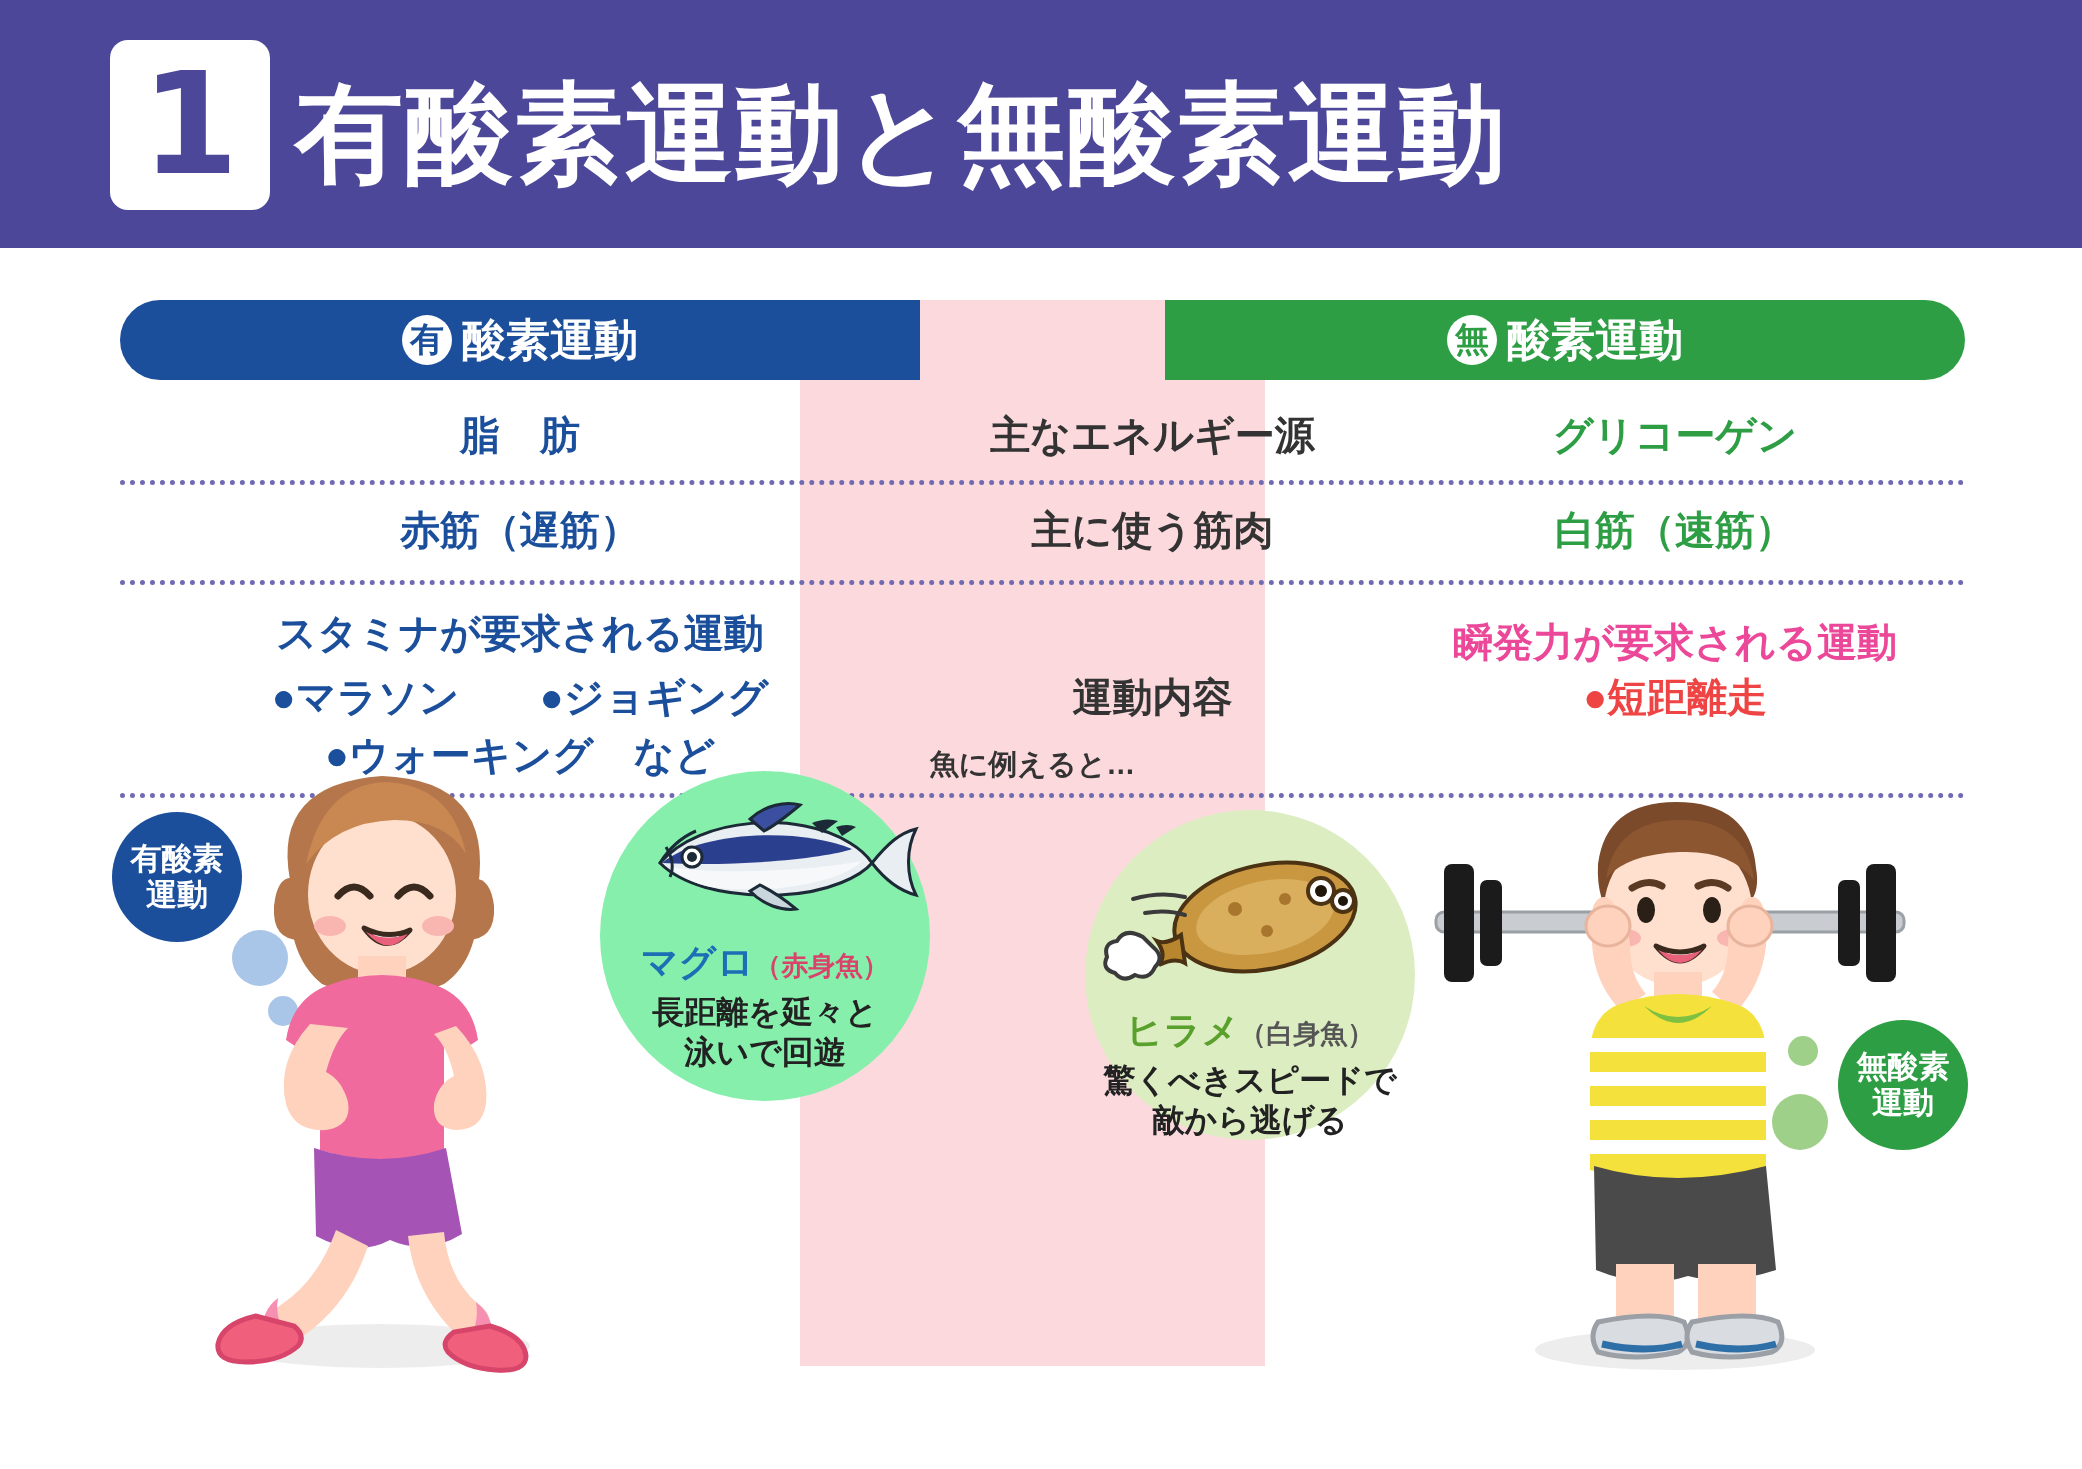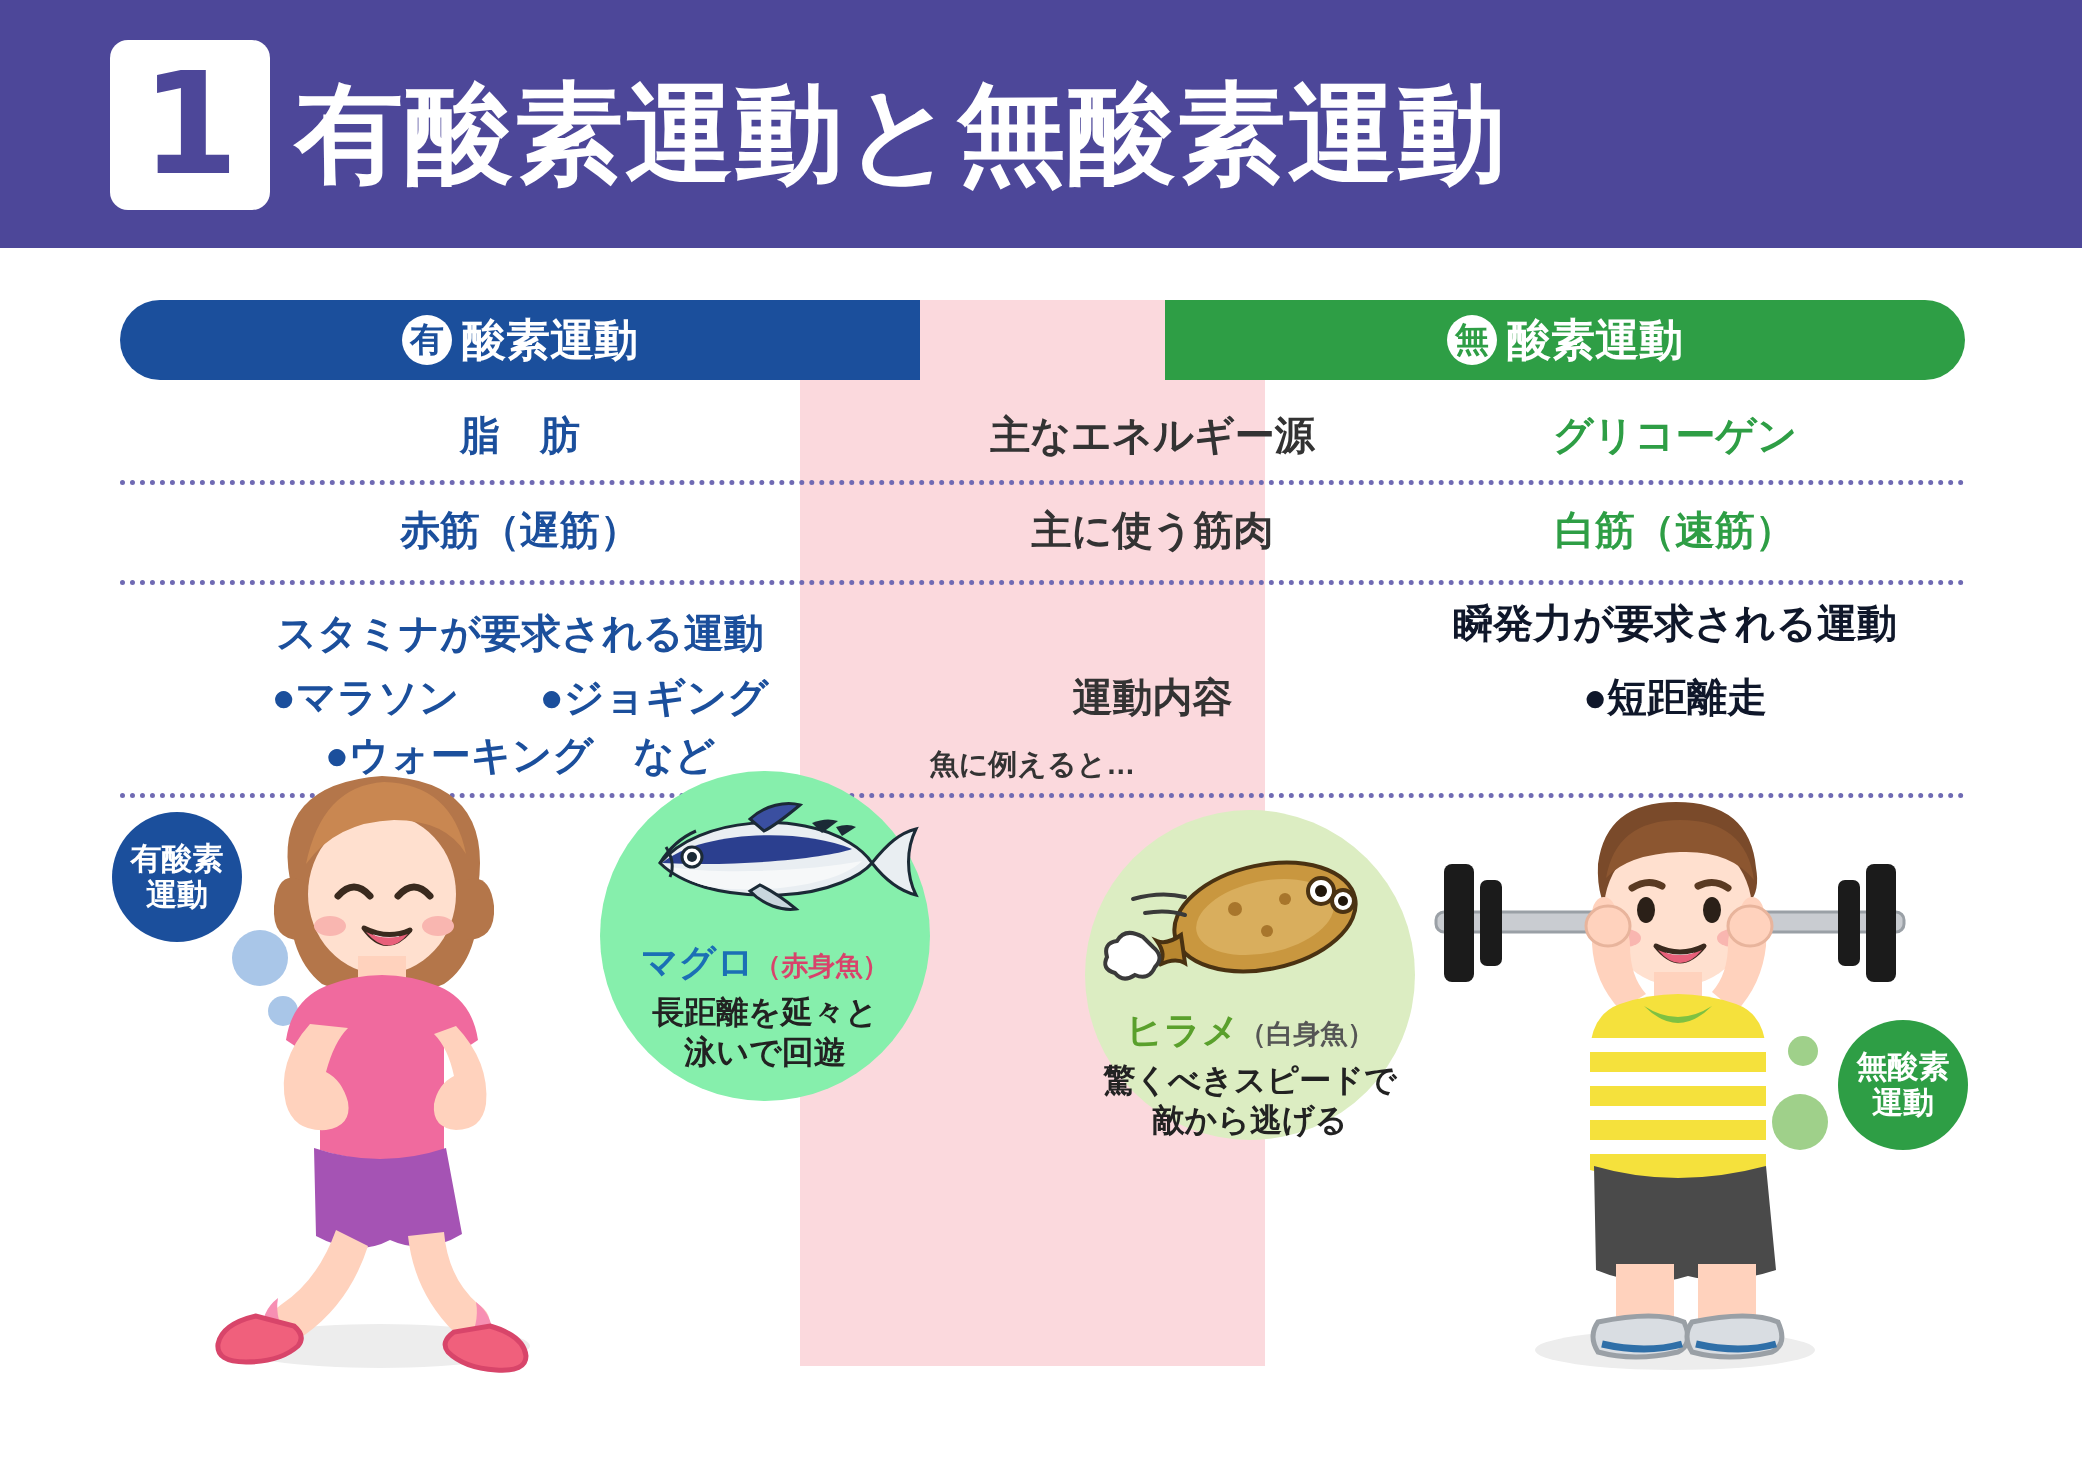--- a/index.html
+++ b/index.html
@@ -150,22 +150,22 @@
     <div class="dots" style="top:95px;"></div>
   </div>
 
   <div class="row" style="height:215px;">
     <div class="cell left" style="top:18px;color:#1b4f9c;">スタミナが要求される運動</div>
     <div class="cell left bullet-list" style="top:82px;color:#1b4f9c;">●マラソン　　●ジョギング</div>
     <div class="cell left bullet-list" style="top:140px;color:#1b4f9c;">●ウォーキング　など</div>
 
     <div class="cell mid" style="top:82px;">運動内容</div>
 
-    <div class="cell right" style="top:8px;color:#0f172a;">瞬発力が要求される運動</div>
-    <div class="cell right bullet-list" style="top:82px;color:#0f172a;">●短距離走</div>
+    <div class="cell right" style="top:27px;color:#ec4899;">瞬発力が要求される運動</div>
+    <div class="cell right bullet-list" style="top:82px;color:#ef4444;">●短距離走</div>
 
     <div class="dots" style="top:205px;"></div>
   </div>
 </div>
 
 <div class="fish-label">魚に例えると…</div>
 
 <div class="fish-circle fish-blue">
   <div class="fish-art">
     <svg width="330" height="165" viewBox="0 0 330 165">

